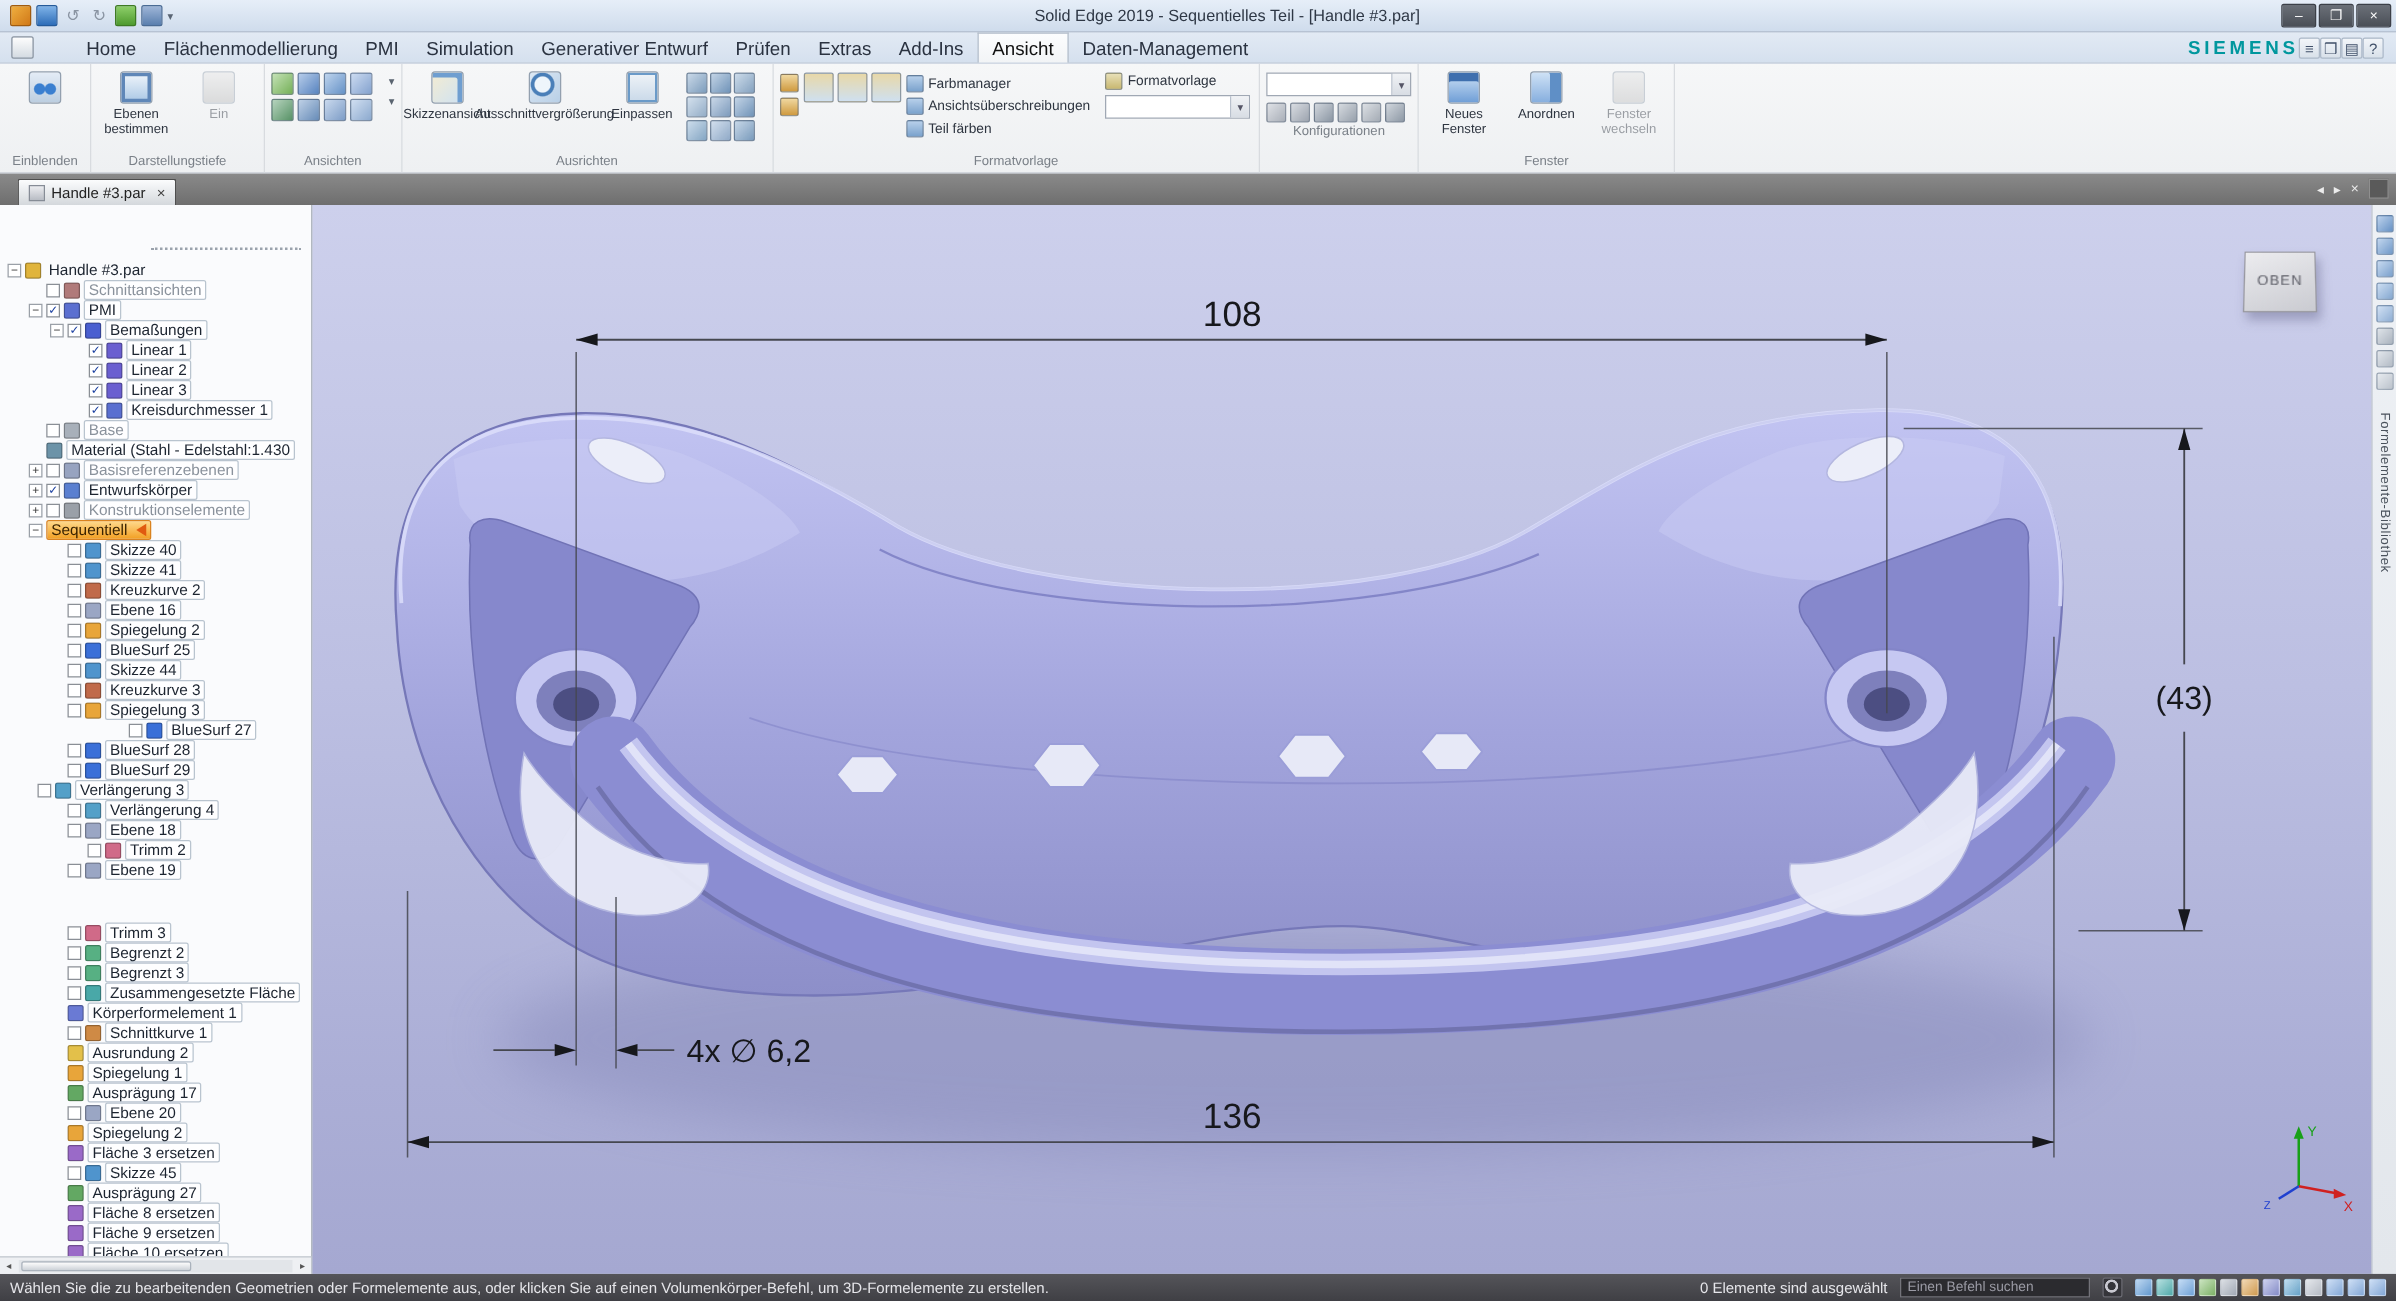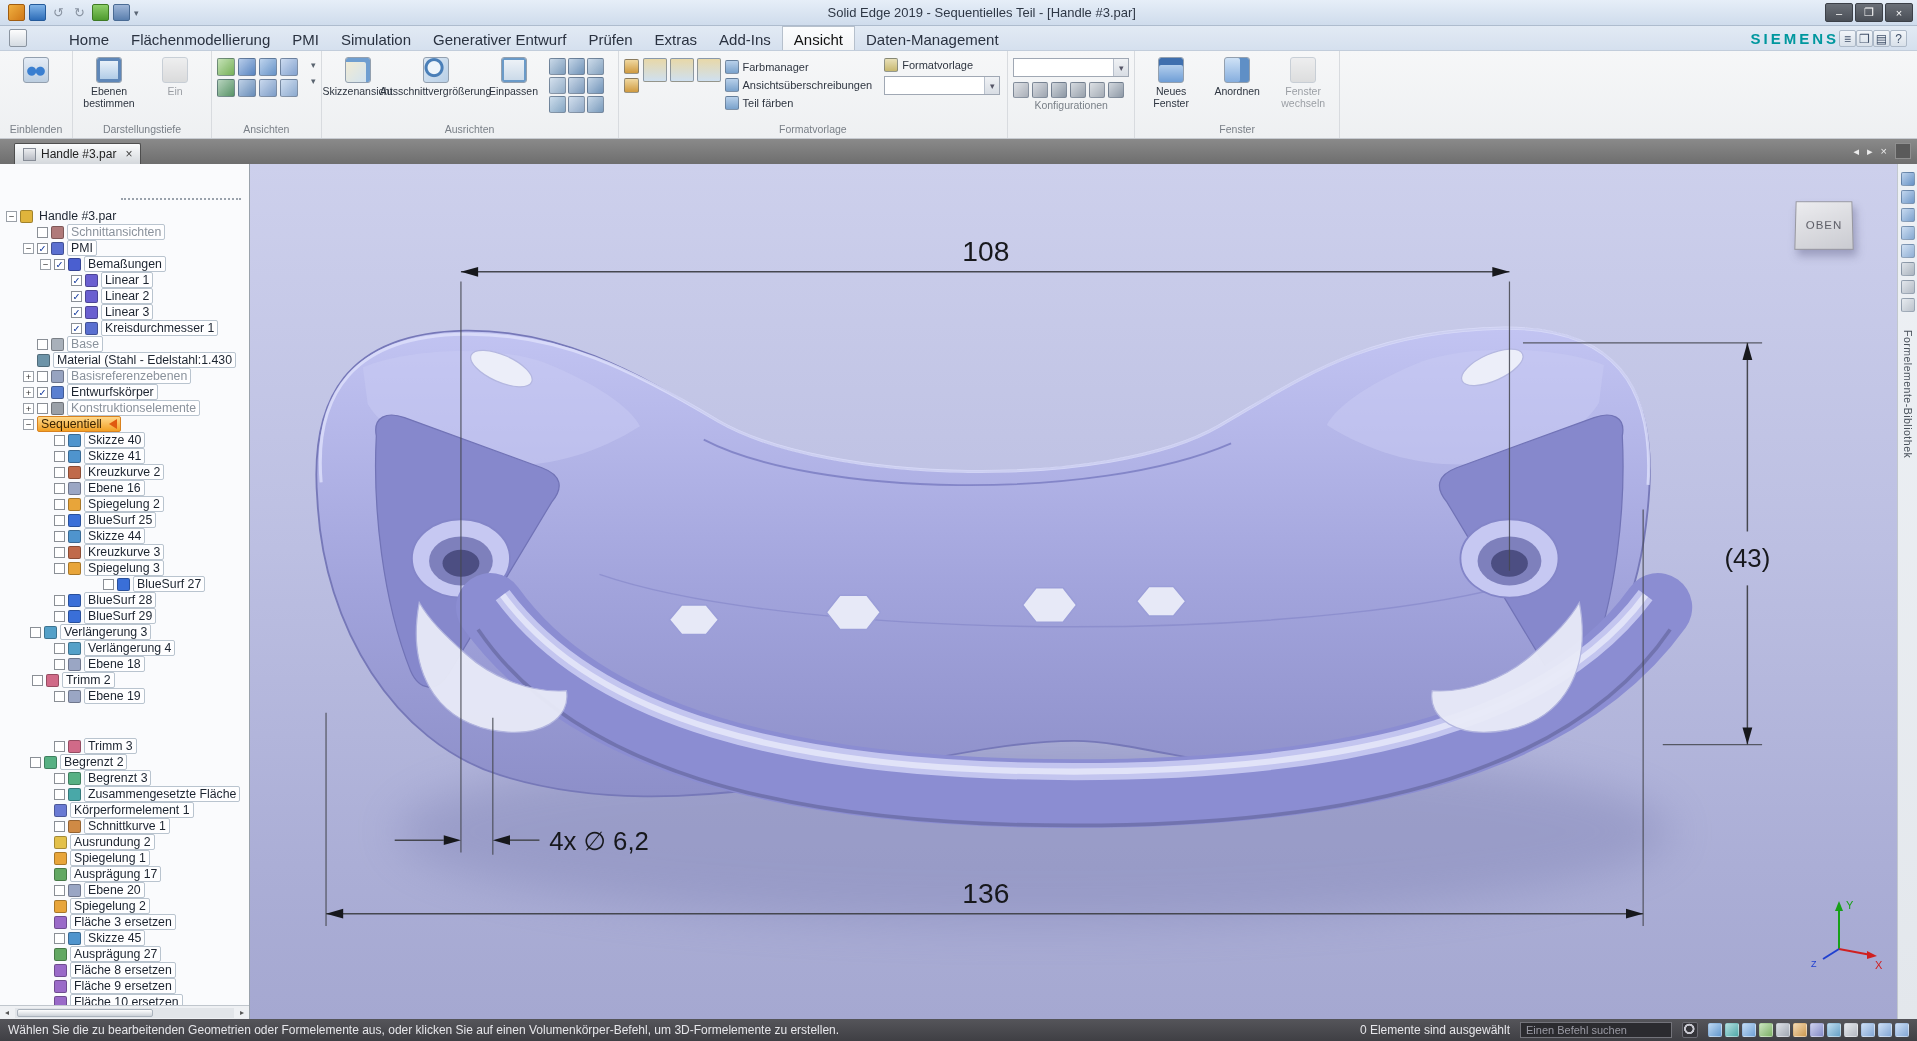--- a/index.html
+++ b/index.html
@@ -499,39 +499,39 @@
           <span class="cb"></span>
           <span class="ticon" style="background: rgb(84, 160, 200);"></span>
           <span class="tlabel chip">Verlängerung 4</span>
         </div>
         <div class="trow" style="padding-left: 40px;">
           <span class="tw empty"></span>
           <span class="cb"></span>
           <span class="ticon" style="background: rgb(154, 166, 196);"></span>
           <span class="tlabel chip">Ebene 18</span>
         </div>
-        <div class="trow" style="padding-left: 18px; text-align: right;">
+        <div class="trow" style="padding-left: 56px; text-align: right;">
           <span class="tw empty"></span>
           <span class="cb"></span>
           <span class="ticon" style="background: rgb(208, 106, 136);"></span>
           <span class="tlabel chip">Trimm 2</span>
         </div>
         <div class="trow" style="padding-left: 40px;">
           <span class="tw empty"></span>
           <span class="cb"></span>
           <span class="ticon" style="background: rgb(154, 166, 196);"></span>
           <span class="tlabel chip">Ebene 19</span>
         </div>
         <div class="trow" style="padding-left: 40px; margin-top: 34px;">
           <span class="tw empty"></span>
           <span class="cb"></span>
           <span class="ticon" style="background: rgb(208, 106, 136);"></span>
           <span class="tlabel chip">Trimm 3</span>
         </div>
-        <div class="trow" style="padding-left: 16px;">
+        <div class="trow" style="padding-left: 40px;">
           <span class="tw empty"></span>
           <span class="cb"></span>
           <span class="ticon" style="background: rgb(87, 176, 131);"></span>
           <span class="tlabel chip">Begrenzt 2</span>
         </div>
         <div class="trow" style="padding-left: 40px;">
           <span class="tw empty"></span>
           <span class="cb"></span>
           <span class="ticon" style="background: rgb(87, 176, 131);"></span>
           <span class="tlabel chip">Begrenzt 3</span>

